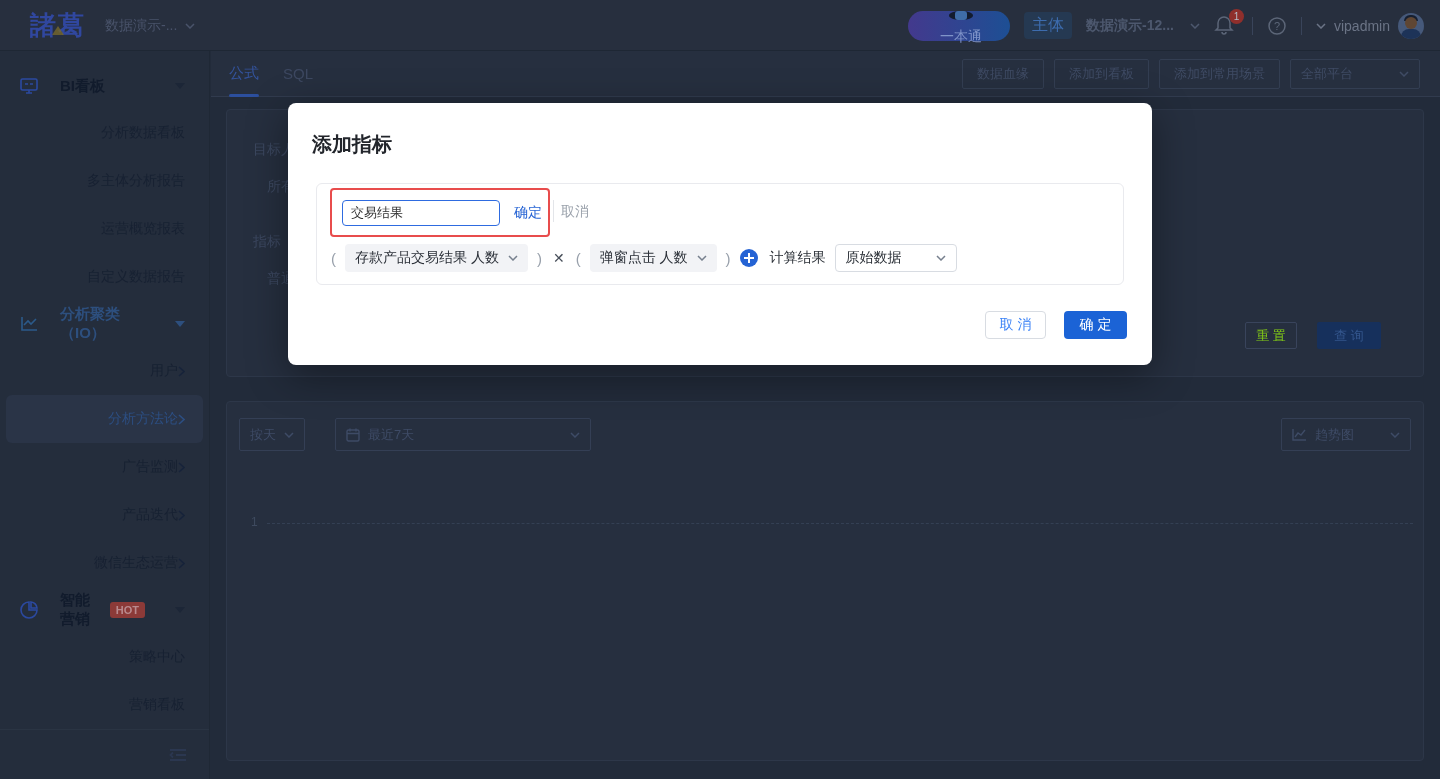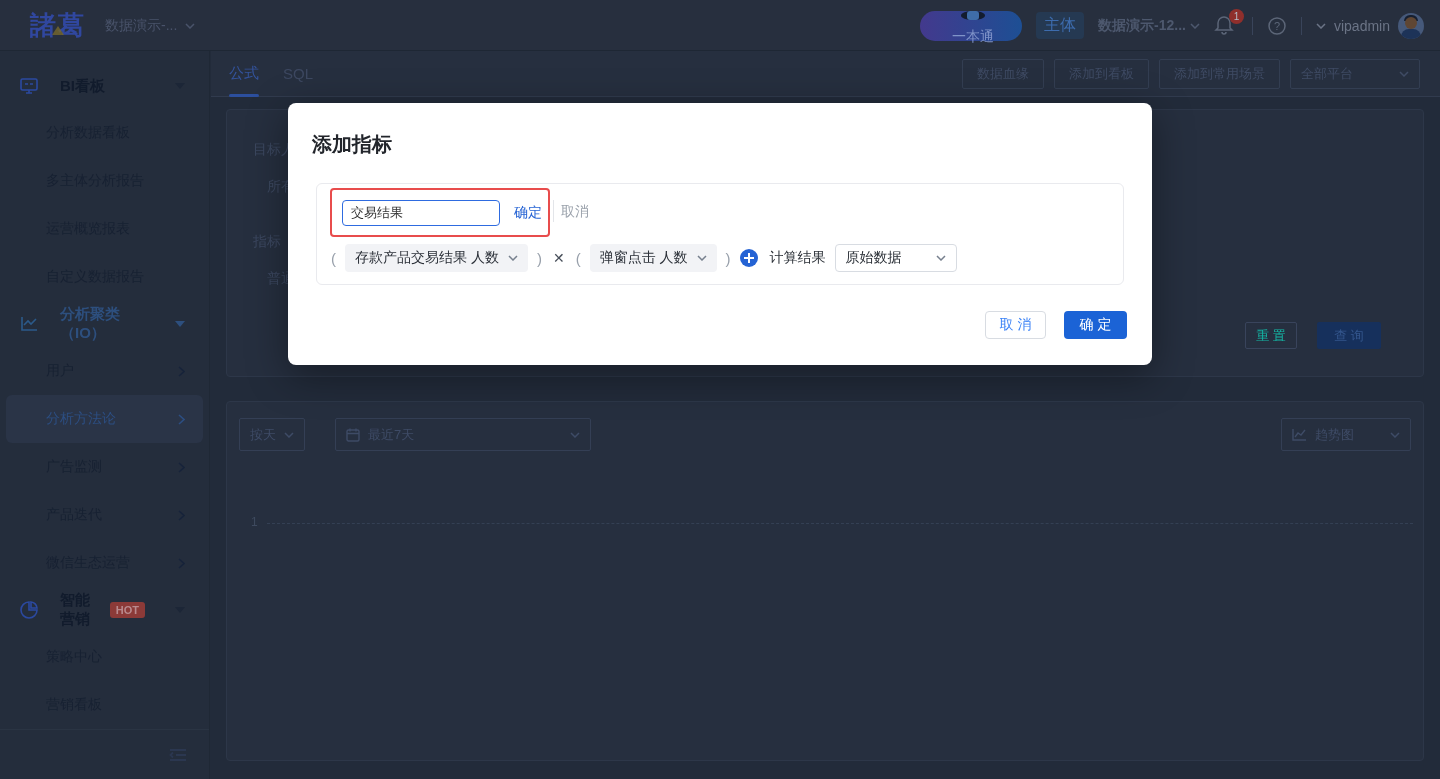--- a/index.html
+++ b/index.html
@@ -10,58 +10,58 @@
   .header { position:absolute; top:0; left:0; width:1440px; height:51px; background:#272f3e; border-bottom:1px solid #1e2734; display:flex; align-items:center; }
   .logo { position:absolute; left:30px; top:8px; font-size:26px; font-weight:bold; color:#30479f; letter-spacing:2px; }
   .logo-accent { position:absolute; left:52px; top:26px; width:12px; height:9px; background:#77682c; clip-path:polygon(0 100%,50% 0,100% 100%); opacity:.8; }
   .ws-select { position:absolute; left:105px; top:17px; display:flex; align-items:center; gap:8px; color:#49536a; font-size:14px; cursor:pointer; }
   .hdr-right { position:absolute; right:16px; top:0; height:51px; display:flex; align-items:center; gap:14px; }
   .pill { width:102px; height:30px; border-radius:16px; background:linear-gradient(90deg,#43398d,#1d4f94); display:flex; align-items:center; gap:8px; padding-left:4px; cursor:pointer;flex-direction:column; }
   .robot { width:24px; height:24px; border-radius:50%; background:#131c2e; display:flex; align-items:center; justify-content:center; }
   .robot-face { width:12px; height:9px; border-radius:3px; background:#3f6da8; }
   .pill-label { color:#8094c9; font-size:14px; }
   .entity-tag { background:#253952; color:#3d6cae; font-size:16px; padding:3px 8px; border-radius:4px; }
-  .entity-sel { display:flex; align-items:center; gap:4px; color:#4d586e; font-size:14px; font-weight:bold; cursor:pointer; }
+  .entity-sel { display:flex; align-items:center; gap:16px; color:#4d586e; font-size:14px; font-weight:bold; cursor:pointer; }
   .bell-wrap { position:relative; width:24px; height:26px; cursor:pointer; }
   .badge { position:absolute; top:-4px; right:-6px; min-width:15px; height:15px; border-radius:8px; background:#8f2f2c; color:#b8bfca; font-size:10px; display:flex; align-items:center; justify-content:center; padding:0 3px; }
   .hdr-div { width:1px; height:18px; background:#39445a; }
   .user-wrap { display:flex; align-items:center; gap:8px; cursor:pointer; }
   .username { color:#6b7486; font-size:14px; }
   .avatar { width:26px; height:26px; border-radius:50%; background:#46597a; overflow:hidden; position:relative; }
   .av-head { position:absolute; left:7px; top:4px; width:12px; height:12px; border-radius:50%; background:#5f4633; }
   .av-hair { position:absolute; left:6px; top:2px; width:14px; height:6px; border-radius:7px 7px 0 0; background:#161f30; }
   .av-body { position:absolute; left:3px; top:16px; width:20px; height:12px; border-radius:8px 8px 0 0; background:#1d3358; }
 
   
   .sidebar { position:absolute; top:51px; left:0; width:210px; bottom:0; background:#242d3c; border-right:1px solid #1f2835; }
   .side-sec { height:46px; display:flex; align-items:center; gap:22px; padding:0 24px 0 20px; position:relative; cursor:pointer; }
   .side-sec:first-child { margin-top:12px; }
   .sec-title { font-size:15px; color:#111b2c; font-weight:bold; flex:1; }
   .sec-title.blue { color:#2d4f7e; }
   .caret { width:0; height:0; border-left:5px solid transparent; border-right:5px solid transparent; border-top:6px solid #1c2637; }
   .caret.blue { border-top-color:#2d4f7e; }
-  .side-item { height:48px; display:flex; align-items:center; padding:0 24px 0 46px; font-size:14px; color:#172132; cursor:pointer; position:relative; }
+  .side-item { height:48px; display:flex; align-items:center; padding:0 24px 0 46px; font-size:14px; color:#172132; cursor:pointer; position:relative;text-align:right; }
   .side-item .lbl { flex:1; }
   .side-item.active { background:#2a3447; border-radius:6px; margin:0 6px; padding:0 18px 0 40px; color:#2c4e82; }
   .hot-badge { background:#8c3a38; color:#b98a8e; font-size:11px; font-weight:bold; padding:2px 6px; border-radius:3px; margin-left:-4px; margin-right:8px; }
   .side-bottom { position:absolute; bottom:0; left:0; right:0; height:50px; border-top:1px solid #2a3443; display:flex; align-items:center; justify-content:flex-end; padding-right:22px; }
 
   
   .main-topbar { position:absolute; left:211px; top:51px; right:0; height:46px; background:#262f3f; border-bottom:1px solid #313b4e; display:flex; align-items:center; }
   .tab { position:relative; height:46px; display:flex; align-items:center; font-size:15px; cursor:pointer; }
   .tab.t1 { margin-left:18px; color:#33539c; }
   .tab.t1::after { content:""; position:absolute; bottom:0; left:0; right:0; height:3px; background:#2c4f9e; border-radius:2px; }
   .tab.t2 { margin-left:24px; color:#3d4861; }
   .topbar-right { position:absolute; right:20px; top:8px; display:flex; align-items:center; gap:10px; }
   .ghost-btn { height:30px; border:1px solid #333e52; border-radius:2px; display:flex; align-items:center; padding:0 14px; color:#3f4b64; font-size:13px; cursor:pointer; }
   .plat-select { height:30px; border:1px solid #333e52; border-radius:2px; width:130px; display:flex; align-items:center; justify-content:space-between; padding:0 10px; color:#3f4b64; font-size:13px; cursor:pointer; }
 
   .form-card { position:absolute; left:226px; right:16px; top:109px; height:268px; background:#262f3f; border:1px solid #2d3749; border-radius:4px; }
   .form-label { position:absolute; font-size:14px; color:#3c4860; }
-  .btn-reset { position:absolute; right:126px; bottom:27px; width:52px; height:27px; border:1px solid #39445c; border-radius:2px; background:transparent; color:#14b8a6; font-size:13px; cursor:pointer; }
+  .btn-reset { position:absolute; right:126px; bottom:27px; width:52px; height:27px; border:1px solid #39445c; border-radius:2px; background:transparent; color:#84cc16; font-size:13px; cursor:pointer; }
   .btn-query { position:absolute; right:42px; bottom:27px; width:64px; height:27px; border:none; border-radius:2px; background:#16305c; color:#33558c; font-size:13px; cursor:pointer; }
 
   .bottom-card { position:absolute; left:226px; right:16px; top:401px; bottom:18px; background:#262f3f; border:1px solid #2d3749; border-radius:4px; }
   .dim-select { position:absolute; height:33px; border:1px solid #343f55; border-radius:2px; display:flex; align-items:center; padding:0 10px; color:#3e4b66; font-size:13px; gap:8px; cursor:pointer; }
   .sel-gran { left:12px; top:16px; width:66px; justify-content:space-between; }
   .sel-date { left:108px; top:16px; width:256px; }
   .sel-date .spacer { flex:1; }
   .sel-trend { right:12px; top:16px; width:130px; }
   .sel-trend .spacer { flex:1; }
   .y-tick { position:absolute; left:24px; top:113px; font-size:12px; color:#3e4a5f; }

